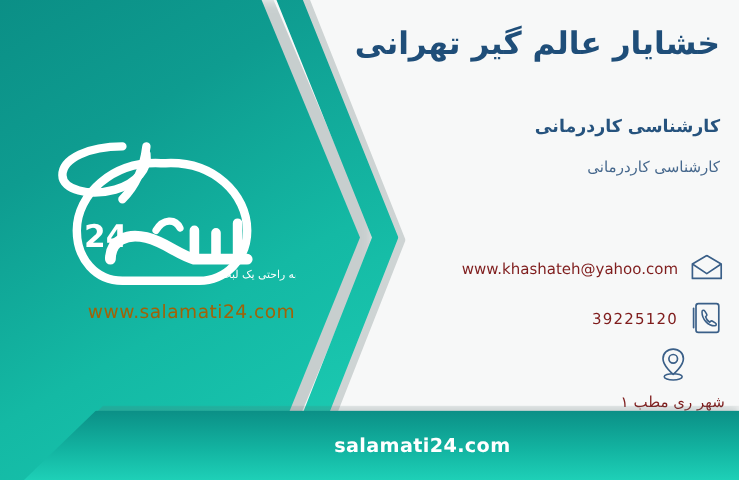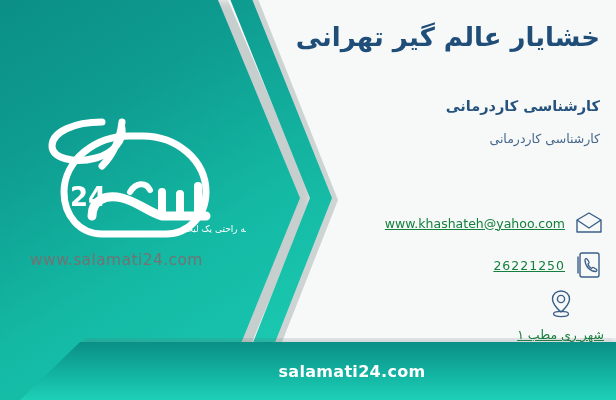--- a/index.html
+++ b/index.html
@@ -85,22 +85,22 @@
     width: 216px;
     height: 170px;
     z-index: 4;
   }
   .logo-svg { display: block; }
   .logo-url {
     position: absolute;
     left: 0;
     top: 143px;
     width: 216px;
-    text-align: left;
-    color: #737373;
+    text-align: right;
+    color: #a16207;
     font-size: 15.5px;
     letter-spacing: 0.4px;
     font-family: "DejaVu Sans", "Liberation Sans", sans-serif;
   }
 
   
   .right-panel {
     position: absolute;
     left: 300px;
     top: 0;
@@ -148,25 +148,24 @@
   .contact-row {
     position: absolute;
     right: 12px;
     display: flex;
     align-items: center;
     justify-content: flex-end;
     gap: 9px;
     direction: rtl;
   }
   .contact-row .ctext {
-    color: #15803d;
+    color: #7f1d1d;
     font-size: 12.5px;
     white-space: nowrap;
     direction: ltr;
-    text-decoration: underline;
   }
   .contact-row .ctext.rtl {
     direction: rtl;
   }
   .contact-row .cicon {
     width: 30px;
     height: 30px;
     flex: 0 0 30px;
     display: flex;
     align-items: center;
@@ -275,21 +274,21 @@
     <div class="contact-row" id="row-phone">
       <span class="cicon">
         <svg width="26" height="28" viewBox="0 0 26 28">
           <rect x="4" y="2" width="19" height="24" rx="2" fill="none" stroke="#3a5f88" stroke-width="1.4"></rect>
           <path d="M2 6 L2 22" stroke="#3a5f88" stroke-width="1.4" stroke-linecap="round"></path>
           <path d="M9 9 C9 7.5 10.5 7 11.5 8.5 L13 11 C13.5 12 12.5 12.5 12 13
                    C12.5 15 13.5 16.5 15.5 17.5 C16 17 16.5 16 17.5 16.5
                    L20 18 C21.5 19 21 20.5 19.5 20.5 C14 20.5 9 15 9 9 Z" fill="none" stroke="#3a5f88" stroke-width="1.3" stroke-linejoin="round"></path>
         </svg>
       </span>
-      <span class="ctext rtl phone-digits">26221250</span>
+      <span class="ctext rtl phone-digits">39225120</span>
     </div>
 
     <div class="contact-row" id="row-addr">
       <span class="cicon">
         <svg width="26" height="30" viewBox="0 0 26 30">
           <path d="M13 3 C8 3 4.5 6.5 4.5 11 C4.5 17 13 24 13 24
                    C13 24 21.5 17 21.5 11 C21.5 6.5 18 3 13 3 Z" fill="none" stroke="#3a5f88" stroke-width="1.4" stroke-linejoin="round"></path>
           <circle cx="13" cy="11" r="3.6" fill="none" stroke="#3a5f88" stroke-width="1.4"></circle>
           <ellipse cx="13" cy="26" rx="7.5" ry="2.6" fill="none" stroke="#3a5f88" stroke-width="1.3"></ellipse>
         </svg>

